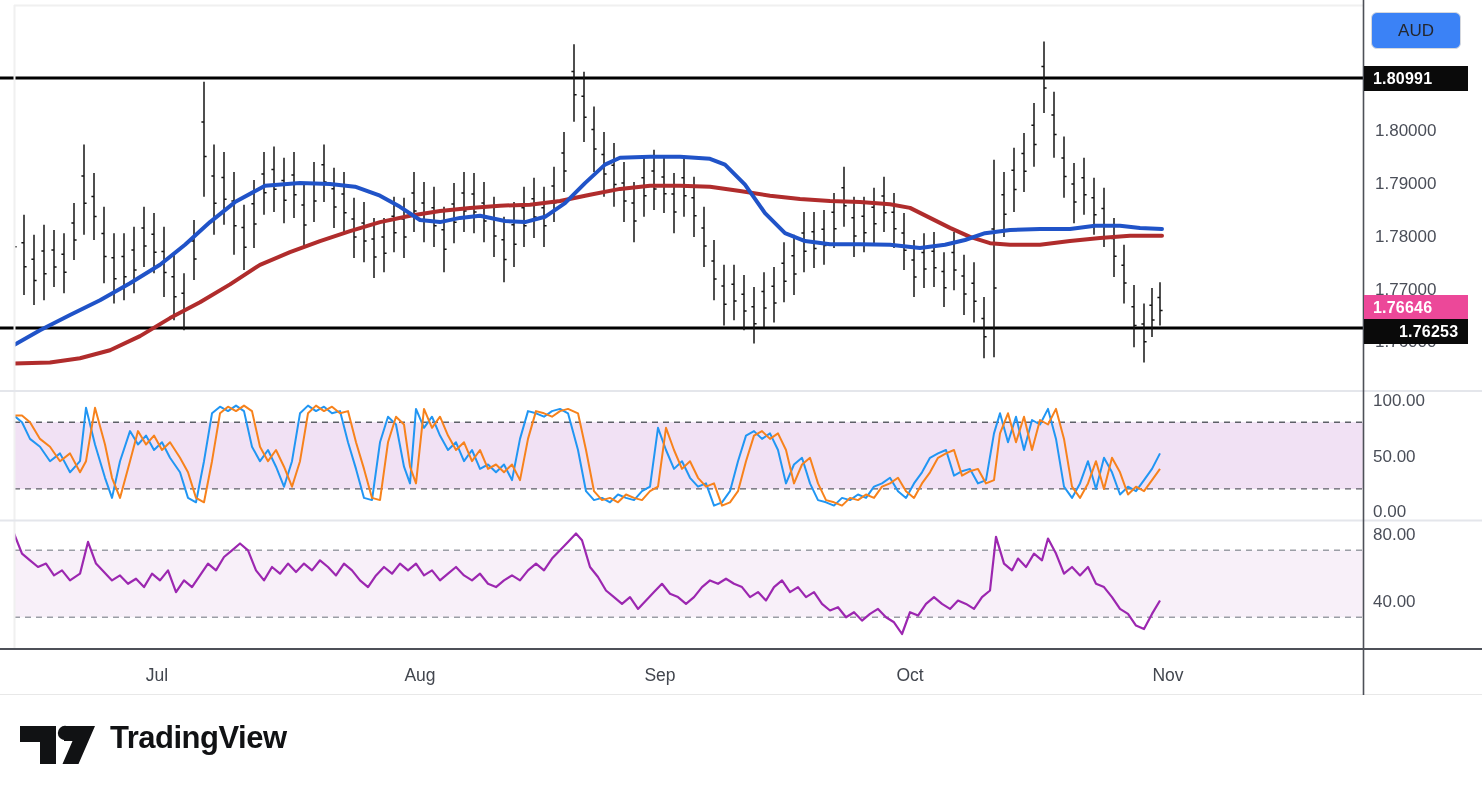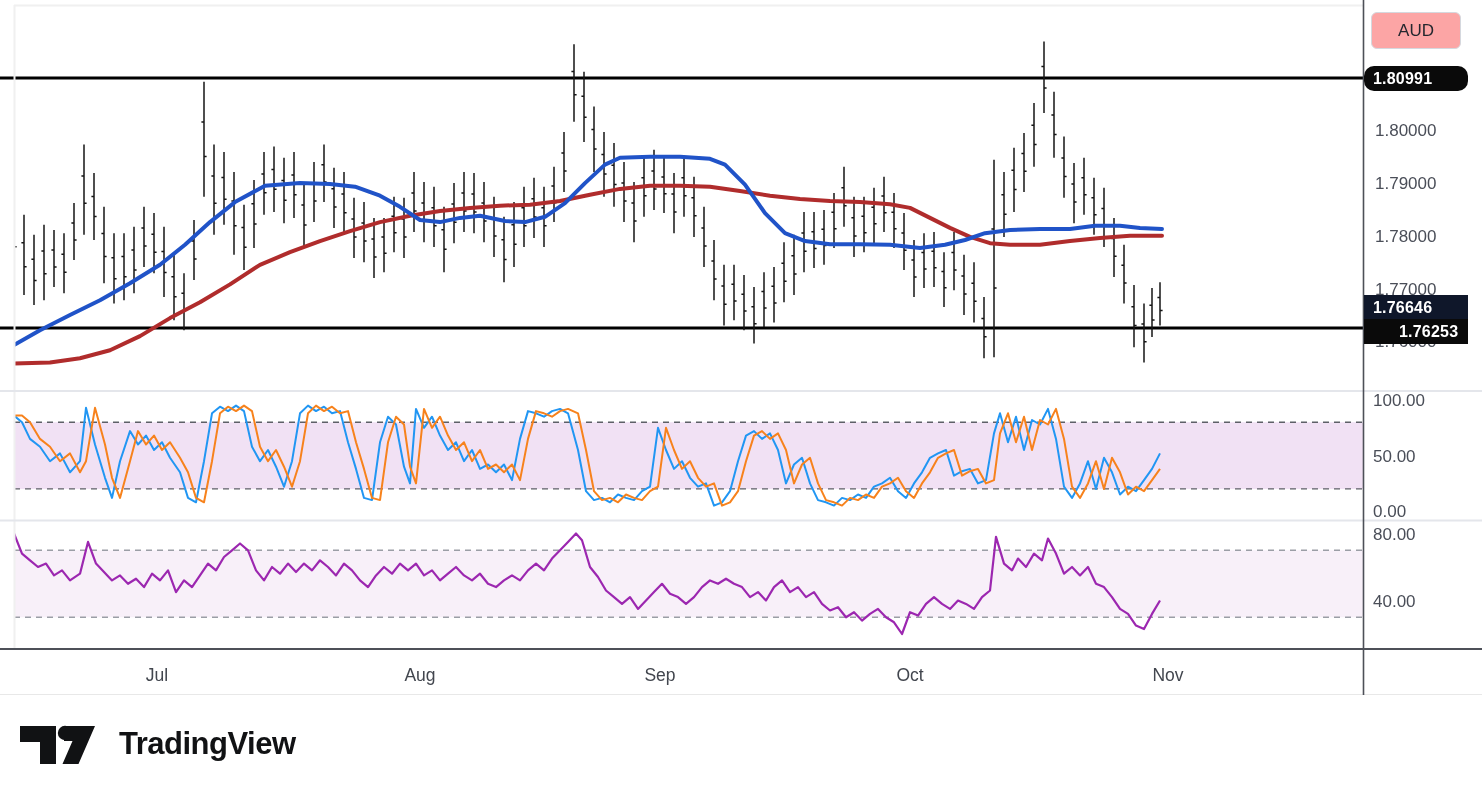--- a/index.html
+++ b/index.html
@@ -7,25 +7,25 @@
          font-family:"Liberation Sans",sans-serif;}
   #chart-svg{position:absolute;left:0;top:0;}
   svg text{font-family:"Liberation Sans",sans-serif;}
   .axis-zone{position:absolute;background:transparent;z-index:4;}
   #price-axis-zone{left:1364px;top:0;width:118px;height:649px;cursor:ns-resize;}
   #time-axis-zone{left:0;top:650px;width:1363px;height:45px;cursor:ew-resize;}
   .badge{position:absolute;left:1364px;width:104px;height:25px;box-sizing:border-box;
          color:#fff;font-size:16px;font-weight:700;line-height:25px;padding-left:9px;
          z-index:3;letter-spacing:.2px;}
   .badge.black{background:#0a0a0a;}
-  .badge.green{background:#0f172a;}
+  .badge.green{background:#ec4899;}
   #currency-box{position:absolute;left:1371px;top:12px;width:88px;height:35px;z-index:3;
-         border:1.5px solid #d5d8de;border-radius:6px;background:#fca5a5;display:flex;
+         border:1.5px solid #d5d8de;border-radius:6px;background:#3b82f6;display:flex;
          align-items:center;justify-content:center;font-size:17px;color:#24272e;}
-  #logo{position:absolute;left:18px;top:720px;display:flex;align-items:center;gap:21px;z-index:2;cursor:pointer;}
+  #logo{position:absolute;left:18px;top:720px;display:flex;align-items:flex-start;gap:12px;z-index:2;cursor:pointer;}
   #logo .logo-text{font-size:31px;font-weight:700;color:#111214;letter-spacing:-0.5px;}
 </style>
 </head>
 <body>
 
 <div class="stage">
 
   <svg id="chart-svg" width="1482" height="695" viewBox="0 0 1482 695">
     <defs>
       <clipPath id="clip-main">
@@ -83,21 +83,21 @@
       <line x1="0" y1="649" x2="1482" y2="649" stroke="#4d5058" stroke-width="2.2"></line>
       <line x1="0" y1="694.5" x2="1482" y2="694.5" stroke="#e8e8e8" stroke-width="1"></line>
       <line x1="1363.5" y1="0" x2="1363.5" y2="695" stroke="#4d5058" stroke-width="1.6"></line>
     </g>
   </svg>
 
   <div id="currency-box">
     <span>AUD</span>
   </div>
 
-  <div id="badge-upper" class="badge black" style="top: 65.5px; border-radius: 10px;">1.80991</div>
+  <div id="badge-upper" class="badge black" style="top: 65.5px;">1.80991</div>
   <div id="badge-last" class="badge green" style="top: 294.763px;">1.76646</div>
   <div id="badge-lower" class="badge black" style="top: 319.263px; padding-left: 35px;">1.76253</div>
 
   <div id="price-axis-zone" class="axis-zone"></div>
   <div id="time-axis-zone" class="axis-zone"></div>
 
   <div id="logo">
     <svg width="80" height="48" viewBox="0 0 80 48">
       <path d="M2,6 H38 V44 H22 V22 H2 Z" fill="#111214"></path>
       <circle cx="47" cy="13" r="7.2" fill="#111214"></circle>

